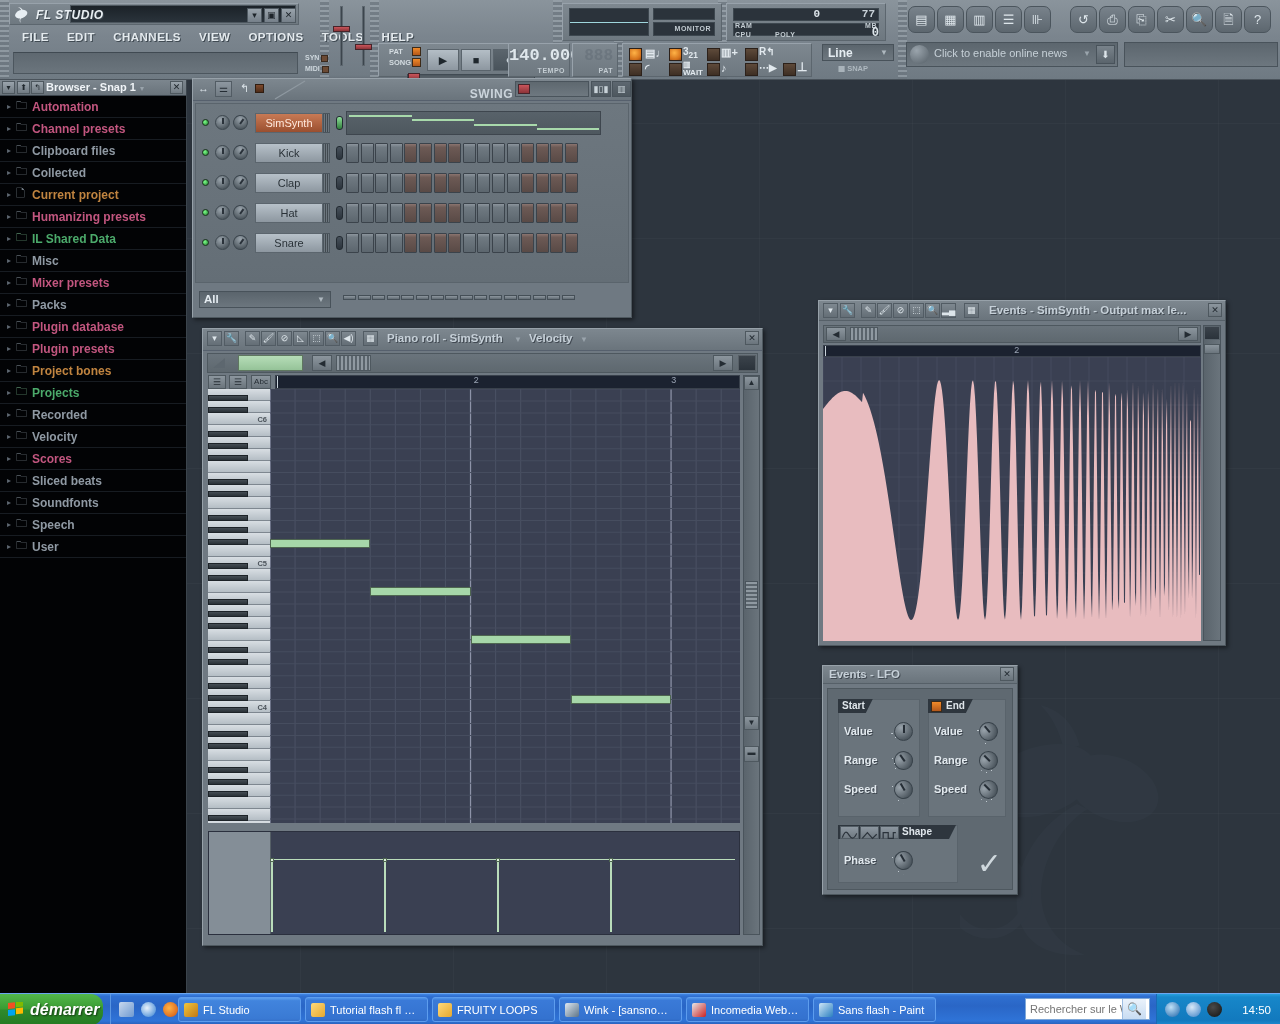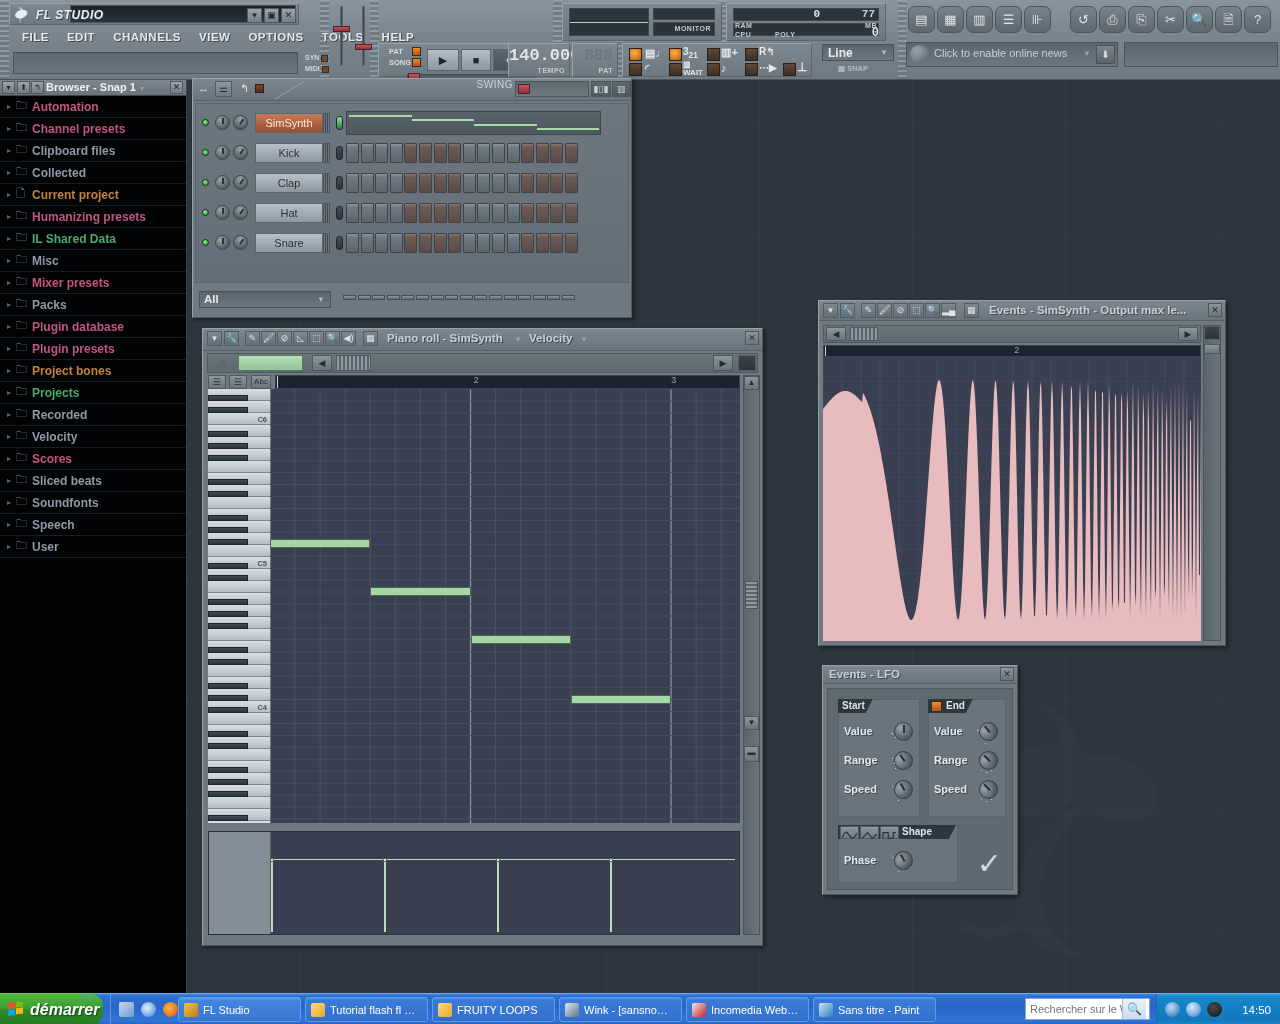--- a/index.html
+++ b/index.html
@@ -676,21 +676,21 @@
 
   <div class="flwin" id="stepseq">
     <div id="ss-toolbar">
       <span style="position:absolute;left:5px;top:3px;color:#dae2e8;font-size:11px">↔</span>
       <span style="position:absolute;left:22px;top:2px;width:17px;height:16px;background:linear-gradient(to bottom,#8d97a0,#717b83);border:1px solid #525c64;color:#242c33;font-size:10px;text-align:center;line-height:14px">⚌</span>
       <span style="position:absolute;left:47px;top:3px;color:#dae2e8;font-size:11px">↰</span>
       <span style="position:absolute;left:62px;top:5px;width:9px;height:9px;background:linear-gradient(to bottom,#7e4a2c,#4e2c18);border:1px solid #2f1d11"></span>
       <svg style="position:absolute;left:78px;top:0;width:40px;height:22px" viewBox="0 0 40 22">
           <line x1="4" y1="20" x2="34" y2="2" stroke="#8f99a1" stroke-width="1.2"></line>
         </svg>
-      <span style="position:absolute;right:118px;top:0;color:#cbd4db;font-size:10px;font-weight:normal;letter-spacing:.5px">SWING</span>
+      <span style="position:absolute;right:118px;top:8px;color:#cbd4db;font-size:12px;font-weight:bold;letter-spacing:.5px">SWING</span>
       <div style="position:absolute;right:42px;top:2px;width:74px;height:16px;background:linear-gradient(to bottom,#5e686f,#6e7880);border:1px solid #4a545c">
         <div style="position:absolute;left:2px;top:2px;width:12px;height:10px;background:linear-gradient(to bottom,#c9555b,#8d3338);border:1px solid #46242a"></div>
       </div>
       <div style="position:absolute;right:20px;top:2px;width:20px;height:16px;background:linear-gradient(to bottom,#5d6770,#4e585f);border:1px solid #49535b;color:#c8d2d8;font-size:9px;text-align:center;line-height:14px">▮▯▮</div>
       <div style="position:absolute;right:0px;top:2px;width:19px;height:16px;background:linear-gradient(to bottom,#5d6770,#4e585f);border:1px solid #49535b;color:#c8d2d8;font-size:9px;text-align:center;line-height:14px">▥</div>
     </div>
     <div id="ss-body">
         <div class="ch-row" style="top: 6px;">
           <span class="ch-led"></span>
           <span class="knob"></span>
@@ -1185,21 +1185,21 @@
       <div class="task">
         <span class="ti" style="background: linear-gradient(135deg, rgb(223, 232, 242), rgb(93, 116, 135)); border-radius: 2px;"></span>
         <span>Wink - [sansno…</span>
       </div>
       <div class="task">
         <span class="ti" style="background: linear-gradient(135deg, rgb(232, 232, 232), rgb(204, 34, 34)); border-radius: 2px;"></span>
         <span>Incomedia Web…</span>
       </div>
       <div class="task">
         <span class="ti" style="background: linear-gradient(135deg, rgb(207, 230, 247), rgb(42, 127, 192)); border-radius: 2px;"></span>
-        <span>Sans titre - Paint</span>
+        <span>Sans flash - Paint</span>
       </div>
     </div>
   <div id="searchbox">
     <input placeholder="Rechercher sur le We" style="">
     <span id="search-go">🔍</span>
   </div>
   <div id="tray">
     <span class="trayico" style="background:radial-gradient(circle at 40% 35%,#bfe0f7,#1c63a8)"></span>
     <span class="trayico" style="background:radial-gradient(circle at 40% 35%,#d8e8f8,#3b7fc4)"></span>
     <span class="trayico" style="background:radial-gradient(circle at 40% 35%,#4a4a4a,#111)"></span>

